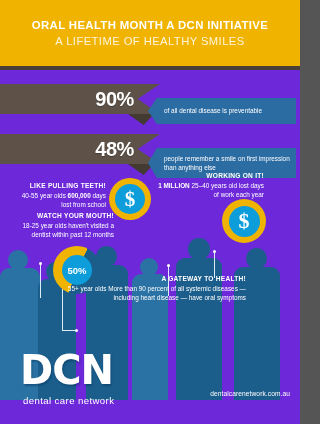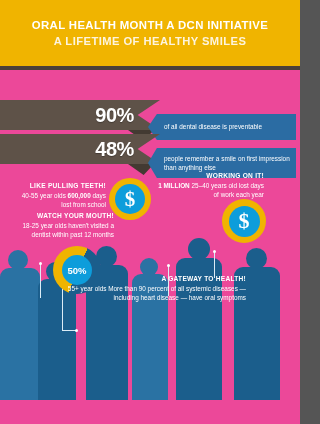--- a/index.html
+++ b/index.html
@@ -1,34 +1,34 @@
 <!DOCTYPE html>
 <html><head>
 <meta charset="utf-8">
 <style>
   html,body{margin:0;padding:0;background:#555;}
   #page{
     position:relative;width:300px;height:424px;overflow:hidden;
-    background:#ec4899;
+    background:#6d28d9;
     font-family:"Liberation Sans", sans-serif;
     -webkit-font-smoothing:antialiased;
   }
 
   
   #header{
     position:absolute;left:0;top:0;width:300px;height:66px;
     background:#f0b400;
     display:flex;flex-direction:column;align-items:center;justify-content:center;
   }
   #header-title{
     color:#ffffff;font-size:11.4px;font-weight:bold;letter-spacing:.35px;
     text-align:center;line-height:1.1;white-space:nowrap;
   }
   #header-sub{
-    color:#fdf4dd;font-size:11.2px;font-weight:bold;letter-spacing:.45px;
+    color:#fdf4dd;font-size:11.2px;font-weight:normal;letter-spacing:.45px;
     text-align:center;margin-top:4px;white-space:nowrap;
   }
   #header-rule{
     position:absolute;left:0;top:66px;width:300px;height:4px;background:#4a4038;
   }
 
   
   .stat-row{position:absolute;left:0;width:300px;height:46px;}
   .ribbon{
     position:absolute;left:0;top:0;height:30px;background:#5e5248;
@@ -113,21 +113,21 @@
 <body>
 
 <div id="page">
 
   <div id="header">
     <div id="header-title">ORAL HEALTH MONTH A DCN INITIATIVE</div>
     <div id="header-sub">A LIFETIME OF HEALTHY SMILES</div>
   </div>
   <div id="header-rule"></div>
 
-  <div class="stat-row" style="top:100px;">
+  <div class="stat-row" style="top:84px;">
     <div class="ribbon" style="width:160px;">
       <span class="ribbon-pct">90%</span>
     </div>
     <div class="ribbon-fold" style="left:128px;width:26px;"></div>
     <div class="callout" style="left:148px;top:14px;width:148px;">
       <span class="callout-text">of all dental disease is preventable</span>
     </div>
   </div>
 
   <div class="stat-row" style="top:134px;">
@@ -197,14 +197,21 @@
   <div class="blurb ta-right" style="left:152px;top:172px;width:112px;">
     <div class="blurb-title">WORKING ON IT!</div>
     <div class="blurb-body"><b>1 MILLION</b><span> 25–40 years old lost days of work each year</span></div>
   </div>
 
   <div class="blurb ta-right" style="left:56px;top:275px;width:190px;">
     <div class="blurb-title">A GATEWAY TO HEALTH!</div>
     <div class="blurb-body">55+ year olds More than 90 percent of all systemic diseases — including heart disease — have oral symptoms</div>
   </div>
 
+  <div id="footer">
+    <div id="logo">
+      <div id="logo-letters">DCN</div>
+      <div id="logo-sub">dental care network</div>
+    </div>
+    <div id="site-url">dentalcarenetwork.com.au</div>
+  </div>
 
 </div>
 
 </body></html>

